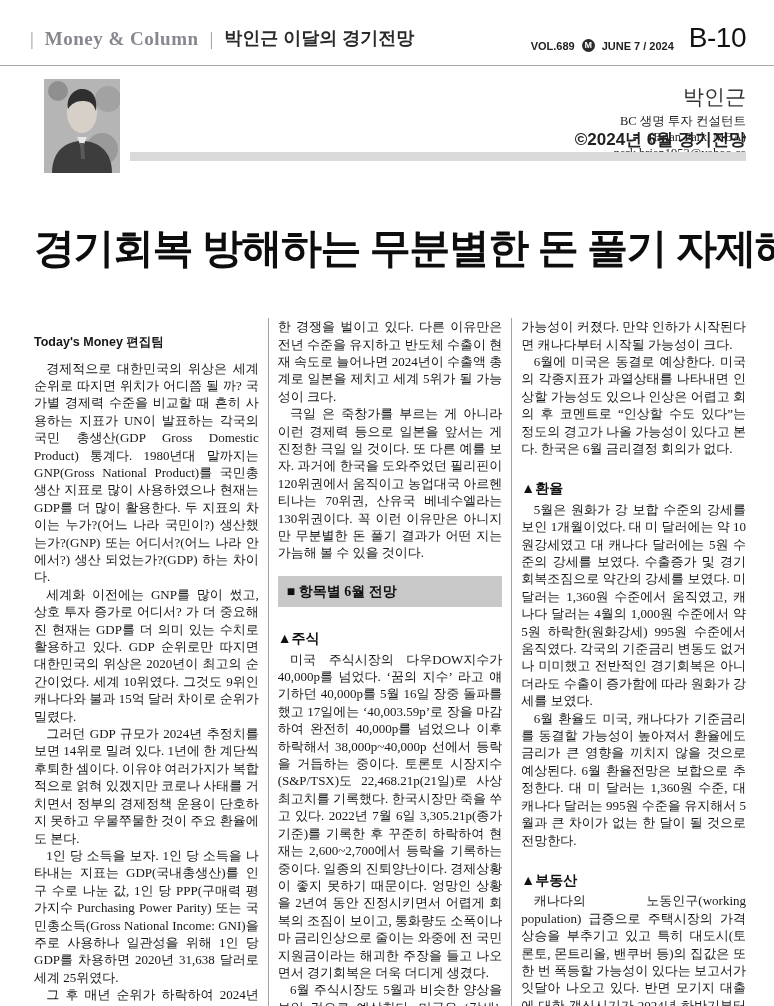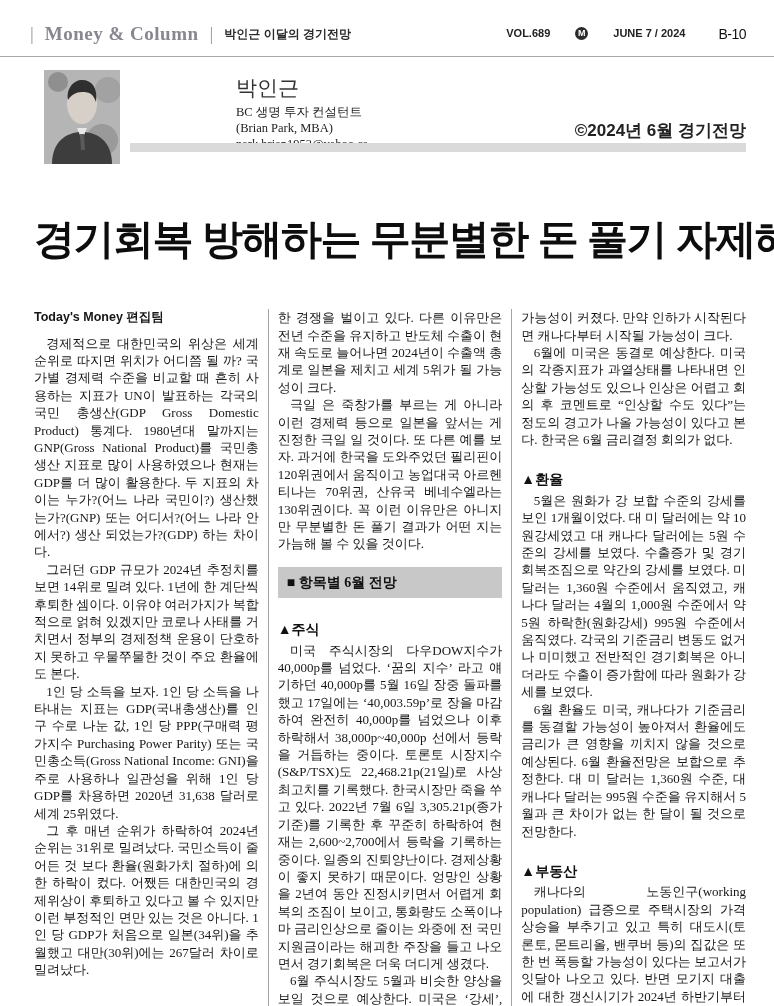--- a/index.html
+++ b/index.html
@@ -14,38 +14,38 @@
     padding:24px 28px 13px 30px;border-bottom:1px solid #a9a9a9;
   }
   .brand-row{display:flex;align-items:center;gap:11px;}
   .vbar{color:#9a9aa0;font-size:19px;font-weight:400;line-height:1;}
   .brand{
     font-family:"Liberation Serif","DejaVu Serif",serif;font-weight:bold;
     font-size:19px;color:#87878f;letter-spacing:.5px;line-height:1;
   }
   .col-title{
     font-family:"Liberation Sans","DejaVu Sans",sans-serif;font-weight:bold;
-    font-size:12px;color:#2a2a2a;line-height:1;
+    font-size:18px;color:#2a2a2a;line-height:1;
   }
-  .head-right{display:flex;align-items:center;gap:25px;}
+  .head-right{display:flex;align-items:flex-end;gap:7px;}
   .vol,.date{
     font-family:"Liberation Sans","DejaVu Sans",sans-serif;font-weight:bold;
     font-size:11px;color:#222;line-height:1;
   }
   .m-badge{
     width:13px;height:13px;border-radius:50%;background:#2b2b2b;color:#fff;
     font-family:"Liberation Sans",sans-serif;font-size:9px;font-weight:bold;
     display:flex;align-items:center;justify-content:center;line-height:1;
   }
   .page-no{
-    font-family:"Liberation Sans","DejaVu Sans",sans-serif;font-size:14px;
+    font-family:"Liberation Sans","DejaVu Sans",sans-serif;font-size:28px;
     color:#111;margin-left:8px;line-height:1;letter-spacing:-.5px;
   }
   
-  .author-sec{position:relative;height:112px;padding:13px 28px 0 44px;}
+  .author-sec{position:relative;height:112px;padding:13px 28px 0 44px;text-align:right;}
   .photo{
     position:absolute;left:44px;top:13px;width:76px;height:94px;
     background:linear-gradient(135deg,#9b9b9b 0%,#c6c6c6 55%,#a8a8a8 100%);
     overflow:hidden;
   }
   .author-info{margin-left:192px;padding-top:6px;}
   .author-name{
     font-family:"Liberation Sans","DejaVu Sans",sans-serif;
     font-size:21px;color:#333;margin:0 0 5px 0;font-weight:500;line-height:1.1;
   }
@@ -66,21 +66,21 @@
     line-height:1.15;white-space:nowrap;
   }
   
   .body-wrap{display:flex;margin:46px 28px 0 34px;}
   .divider{width:1px;background:#a3a3a3;margin:0 9px;}
   .col{
     flex:1;font-size:13px;line-height:17.4px;text-align:justify;color:#161616;
   }
   .blk-byline{
     font-family:"Liberation Sans","DejaVu Sans",sans-serif;
-    font-weight:bold;font-size:12.5px;margin:0 0 8px 0;text-align:left;
+    font-weight:bold;font-size:12.5px;margin:16px 0 8px 0;text-align:left;
   }
   .blk-p{margin:0;text-indent:.95em;}
   .blk-pc{margin:0;text-indent:0;}
   .blk-bar{
     background:#c8c8c8;font-family:Liberation Serif, serif;
     font-weight:bold;font-size:14px;color:#111;
     padding:7px 9px;margin:14px 0 13px 0;text-indent:0;text-align:left;
   }
   .blk-sub{
     font-family:"Liberation Sans","DejaVu Sans",sans-serif;
@@ -132,20 +132,21 @@
     <div class="copyright">©2024년 6월 경기전망</div>
     <div class="gray-bar"></div>
   </div>
 
   <h1 class="headline">경기회복 방해하는 무분별한 돈 풀기 자제해야</h1>
 
   <div class="body-wrap" id="columns">
       <div class="col">
         <p class="blk-byline">Today's Money 편집팀</p>
         <p class="blk-p">경제적으로 대한민국의 위상은 세계순위로 따지면 위치가 어디쯤 될 까? 국가별 경제력 수준을 비교할 때 흔히 사용하는 지표가 UN이 발표하는 각국의 국민 총생산(GDP Gross Domestic Product) 통계다. 1980년대 말까지는 GNP(Gross National Product)를 국민총생산 지표로 많이 사용하였으나 현재는 GDP를 더 많이 활용한다. 두 지표의 차이는 누가?(어느 나라 국민이?) 생산했는가?(GNP) 또는 어디서?(어느 나라 안에서?) 생산 되었는가?(GDP) 하는 차이다.</p>
+        <p class="blk-p">세계화 이전에는 GNP를 많이 썼고, 상호 투자 증가로 어디서? 가 더 중요해진 현재는 GDP를 더 의미 있는 수치로 활용하고 있다. GDP 순위로만 따지면 대한민국의 위상은 2020년이 최고의 순간이었다. 세계 10위였다. 그것도 9위인 캐나다와 불과 15억 달러 차이로 순위가 밀렸다.</p>
         <p class="blk-p">그러던 GDP 규모가 2024년 추정치를 보면 14위로 밀려 있다. 1년에 한 계단씩 후퇴한 셈이다. 이유야 여러가지가 복합적으로 얽혀 있겠지만 코로나 사태를 거치면서 정부의 경제정책 운용이 단호하지 못하고 우물쭈물한 것이 주요 환율에도 본다.</p>
         <p class="blk-p">1인 당 소득을 보자. 1인 당 소득을 나타내는 지표는 GDP(국내총생산)를 인구 수로 나눈 값, 1인 당 PPP(구매력 평가지수 Purchasing Power Parity) 또는 국민총소득(Gross National Income: GNI)을 주로 사용하나 일관성을 위해 1인 당 GDP를 차용하면 2020년 31,638 달러로 세계 25위였다.</p>
         <p class="blk-p">그 후 매년 순위가 하락하여 2024년 순위는 31위로 밀려났다. 국민소득이 줄어든 것 보다 환율(원화가치 절하)에 의한 하락이 컸다. 어쨌든 대한민국의 경제위상이 후퇴하고 있다고 볼 수 있지만 이런 부정적인 면만 있는 것은 아니다. 1인 당 GDP가 처음으로 일본(34위)을 추월했고 대만(30위)에는 267달러 차이로 밀려났다.</p>
       </div>
       <div class="divider"></div>
       <div class="col">
         <p class="blk-pc">한 경쟁을 벌이고 있다. 다른 이유만은 전년 수준을 유지하고 반도체 수출이 현재 속도로 늘어나면 2024년이 수출액 총계로 일본을 제치고 세계 5위가 될 가능성이 크다.</p>
         <p class="blk-p">극일 은 죽창가를 부르는 게 아니라 이런 경제력 등으로 일본을 앞서는 게 진정한 극일 일 것이다. 또 다른 예를 보자. 과거에 한국을 도와주었던 필리핀이 120위권에서 움직이고 농업대국 아르헨티나는 70위권, 산유국 베네수엘라는 130위권이다. 꼭 이런 이유만은 아니지만 무분별한 돈 풀기 결과가 어떤 지는 가늠해 볼 수 있을 것이다.</p>
         <div class="blk-bar">■ 항목별 6월 전망</div>
         <h3 class="blk-sub">▲주식</h3>

